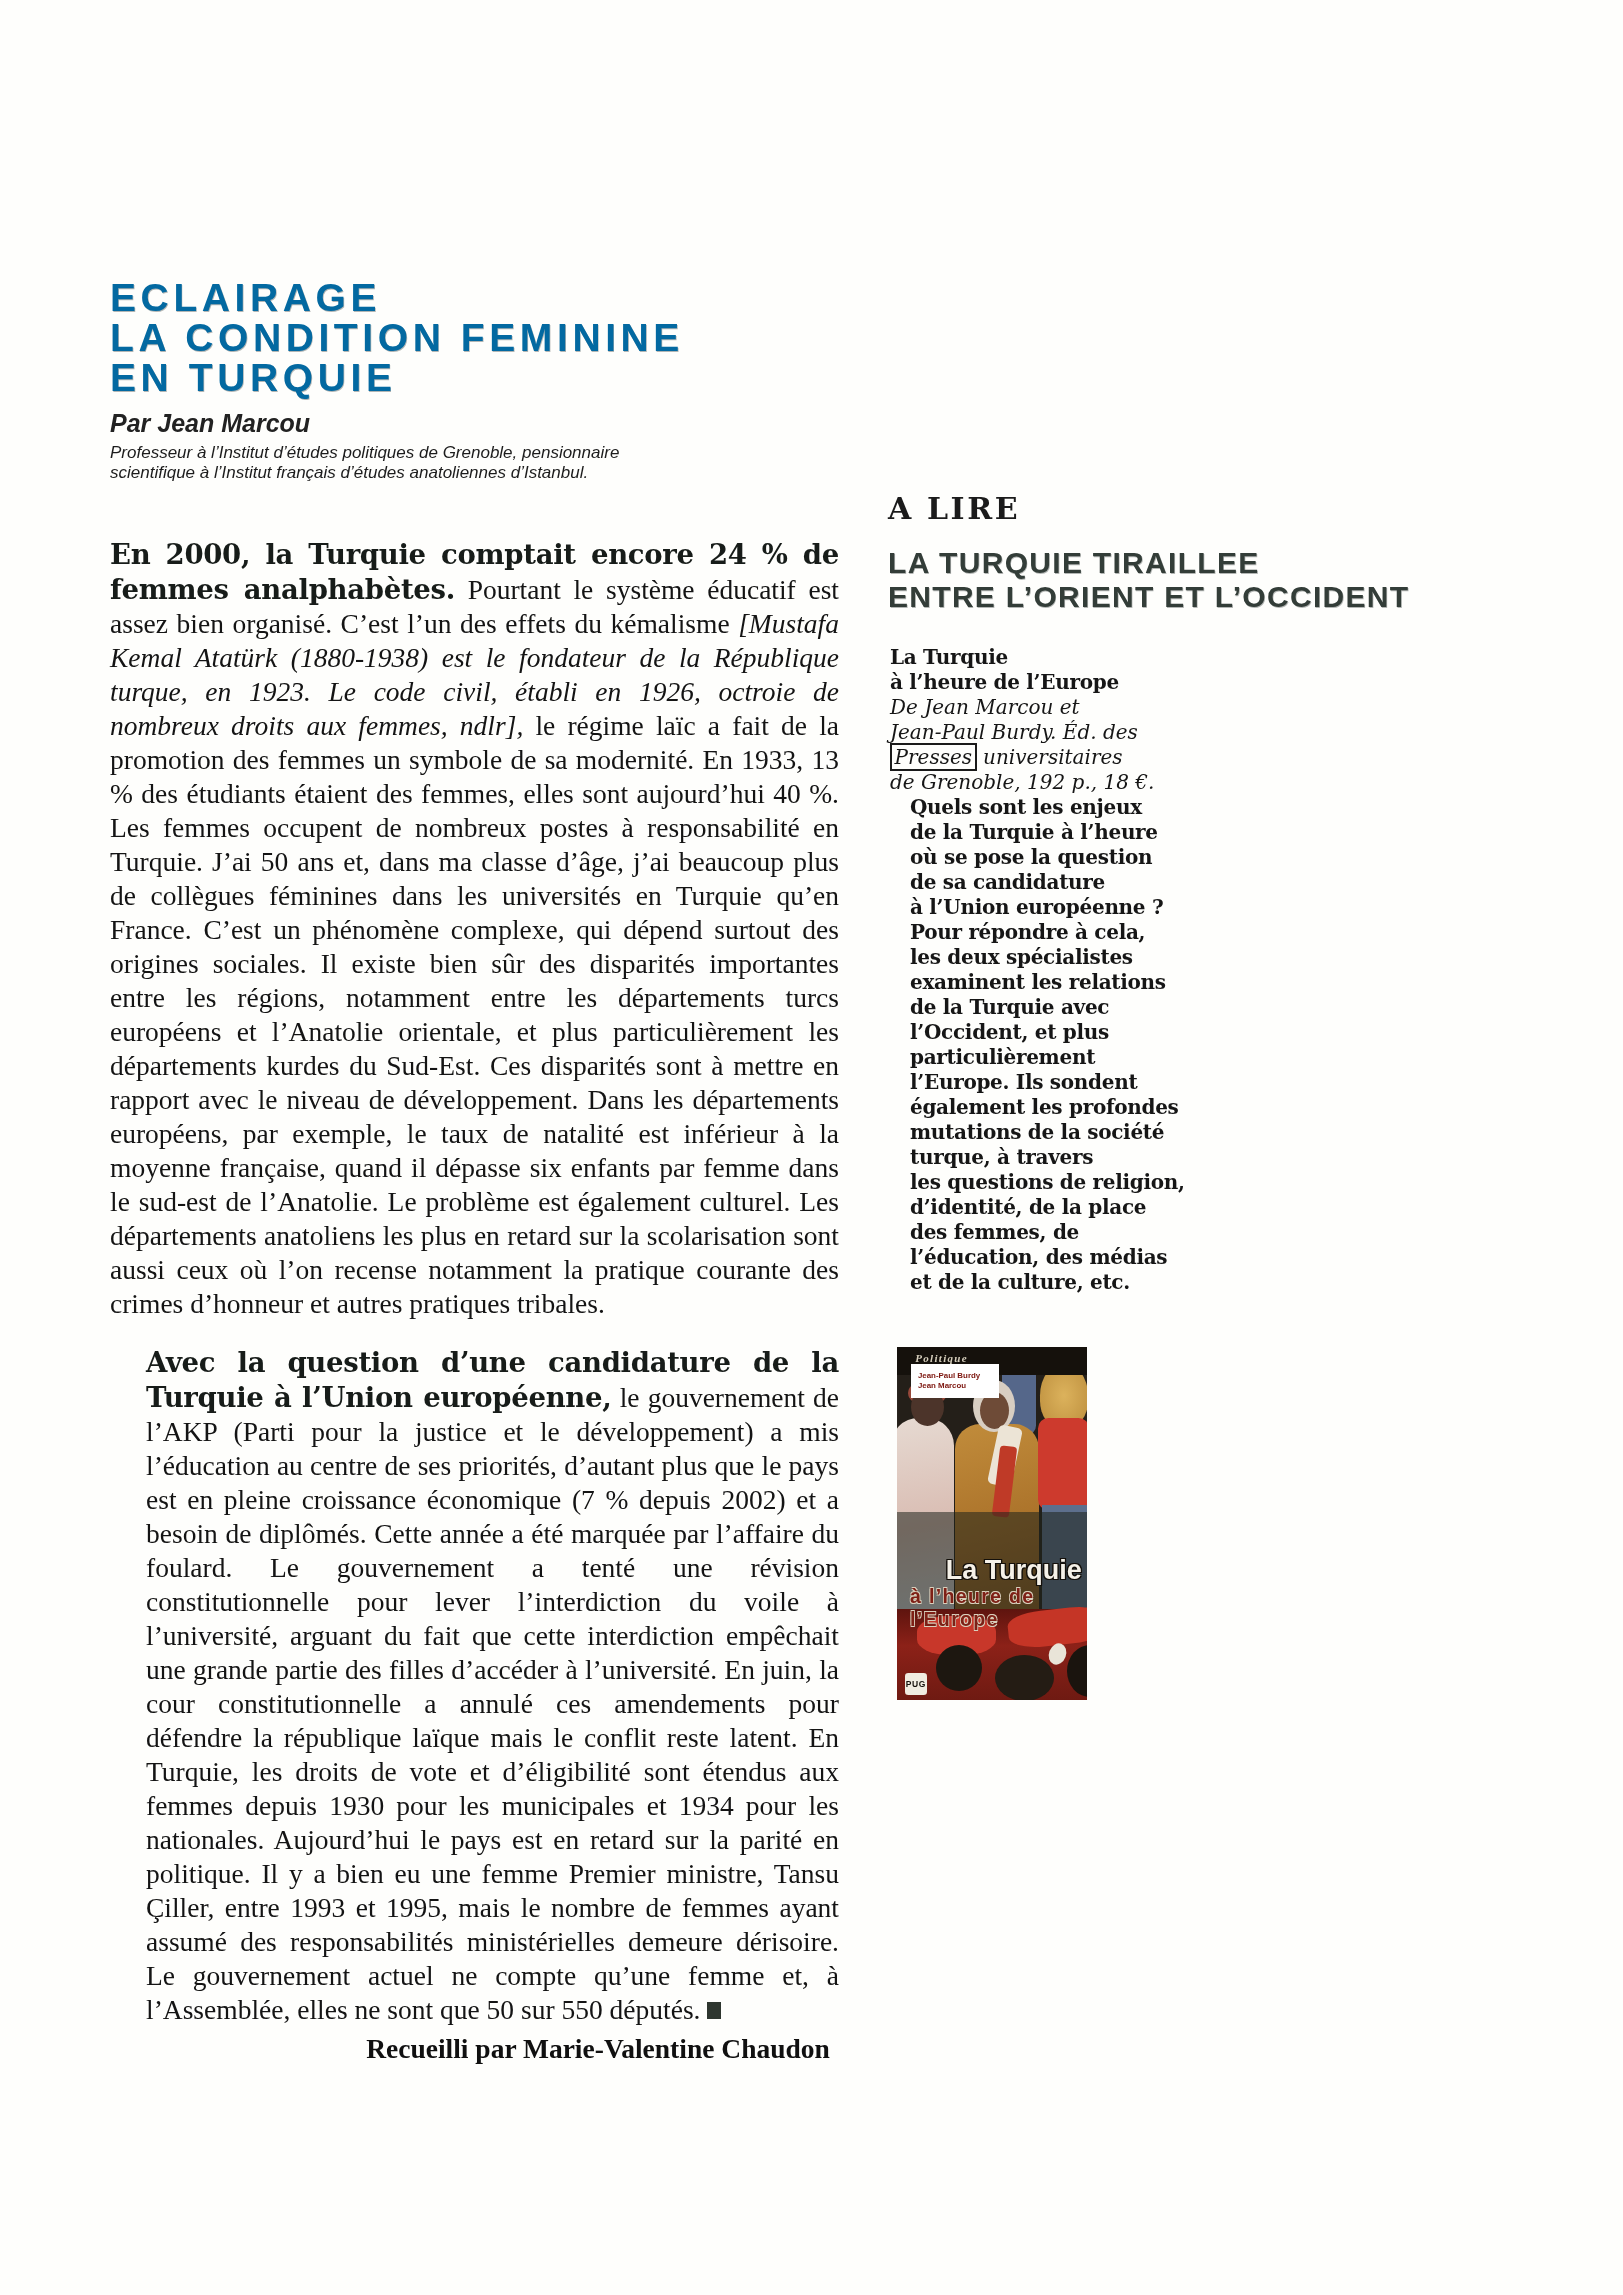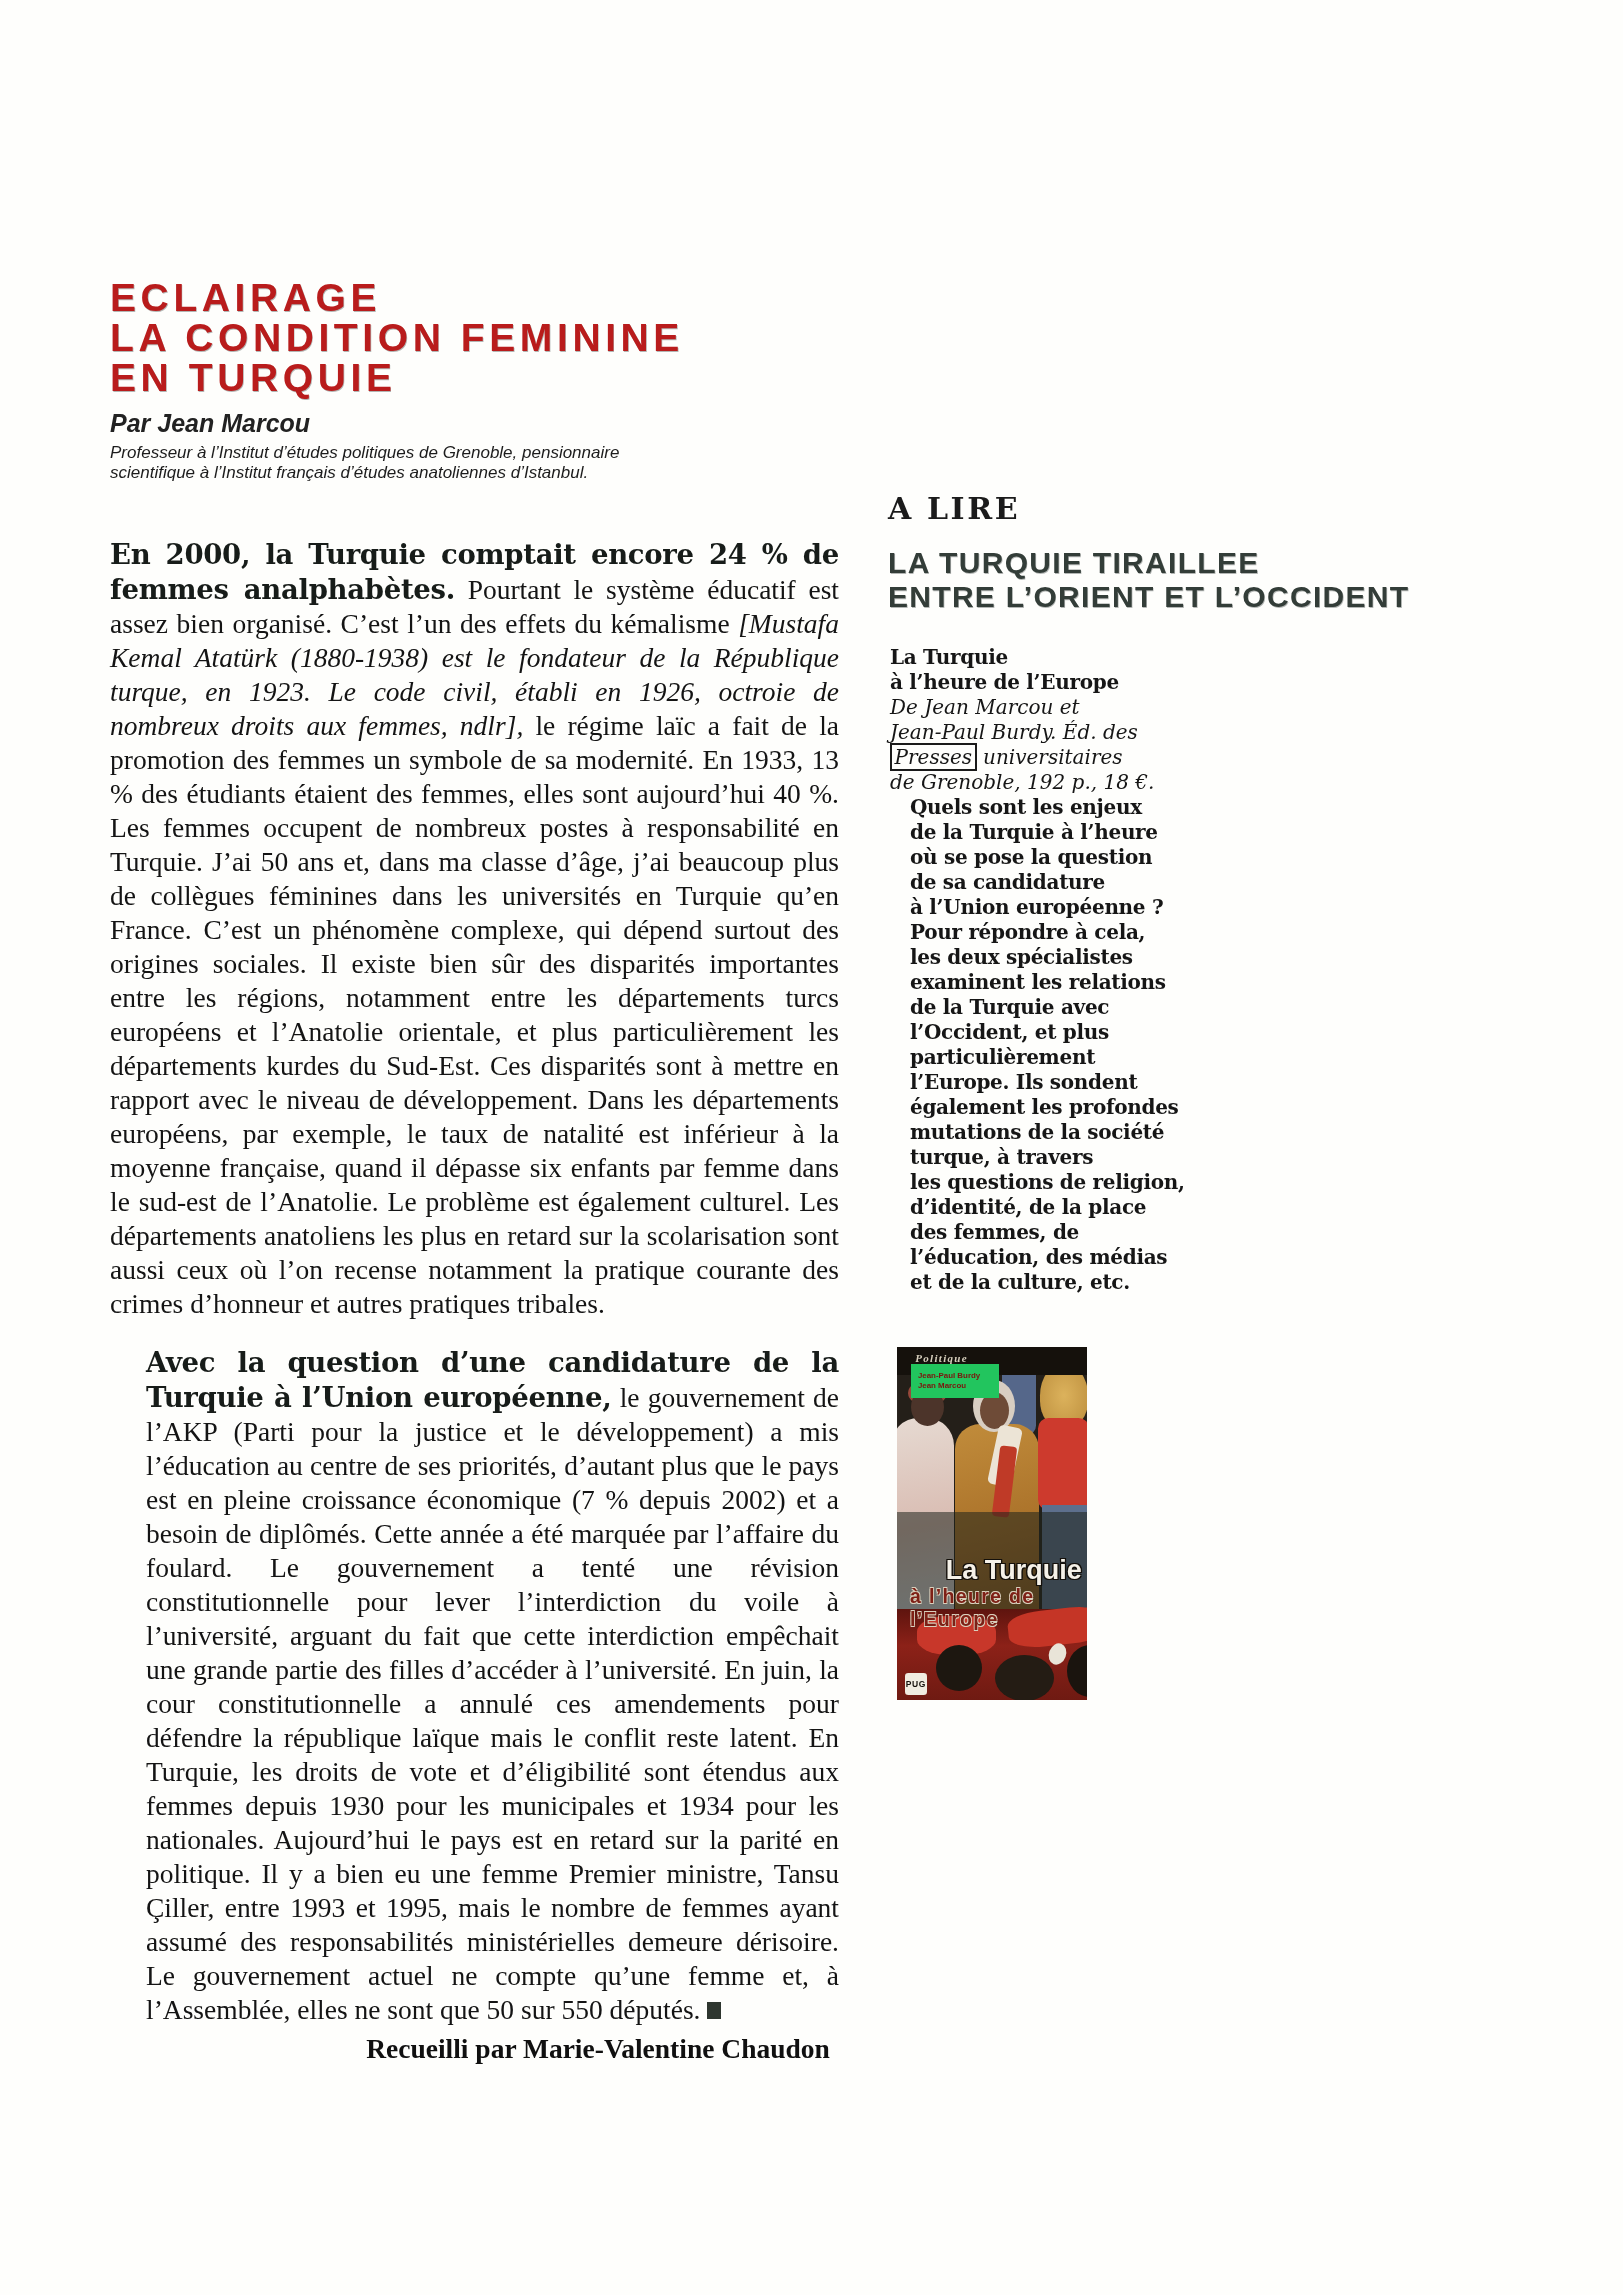--- a/index.html
+++ b/index.html
@@ -7,21 +7,21 @@
     position:relative;width:1623px;height:2295px;margin:0 auto;
     background:#fefefc;overflow:hidden;
     font-family:"Liberation Serif",serif;color:#141414;
   }
   
   .article-head{position:absolute;left:110px;top:278px;width:759px;}
   .headline{
     margin:0;white-space:pre-line;
     font-family:"Liberation Sans",sans-serif;font-weight:700;
     font-size:39px;line-height:40px;letter-spacing:4.6px;
-    color:#b91c1c;text-shadow:0.7px 0.7px 0 rgba(40,50,45,.35);
+    color:#0369a1;text-shadow:0.7px 0.7px 0 rgba(40,50,45,.35);
   }
   .byline{
     margin-top:10.5px;
     font-family:"Liberation Sans",sans-serif;font-style:italic;font-weight:700;
     font-size:25px;color:#222;
   }
   .affiliation{
     margin-top:5.2px;white-space:pre-line;
     font-family:"Liberation Sans",sans-serif;font-style:italic;
     font-size:17px;line-height:20px;color:#1c1c1c;
@@ -74,21 +74,21 @@
     position:absolute;left:897px;top:1311px;width:190px;height:353px;
     background:#241f19;overflow:hidden;box-shadow:0 0 0 1.3px #2a251f inset;margin-top:36px;
   }
   .book-cover *{position:absolute;}
   .c-topband{left:0;top:0;width:100%;height:27.5px;background:#15110c;}
   .c-cat{
     left:18.3px;top:4.6px;font-family:"Liberation Serif",serif;font-style:italic;
     font-weight:700;font-size:11px;letter-spacing:1.3px;color:#d6cfbd;
   }
   .c-authorbox{
-    left:14.4px;top:17px;width:88px;height:34px;background:#22c55e;
+    left:14.4px;top:17px;width:88px;height:34px;background:#ffffff;
     font-family:"Liberation Sans",sans-serif;font-weight:700;
     font-size:7.9px;line-height:10.5px;color:#7c150e;
     padding:6.5px 0 0 6.5px;box-sizing:border-box;white-space:pre-line;
   }
   .c-fig1{left:-6.5px;top:71px;width:63px;height:196px;
     background:linear-gradient(170deg,#e6dad2 0%,#d9bcb2 55%,#cfd3d8 100%);
     border-radius:27.5px 27.5px 0 0;}
   .c-fig1-scarf{left:10.5px;top:33px;width:39px;height:26px;background:#96483a;border-radius:50%;}
   .c-fig1-head{left:14.4px;top:41px;width:33px;height:38px;background:#4c342a;border-radius:50%;}
   .c-fig-blue{left:105px;top:9.2px;width:34px;height:79px;background:#55678a;border-radius:9.2px;}

